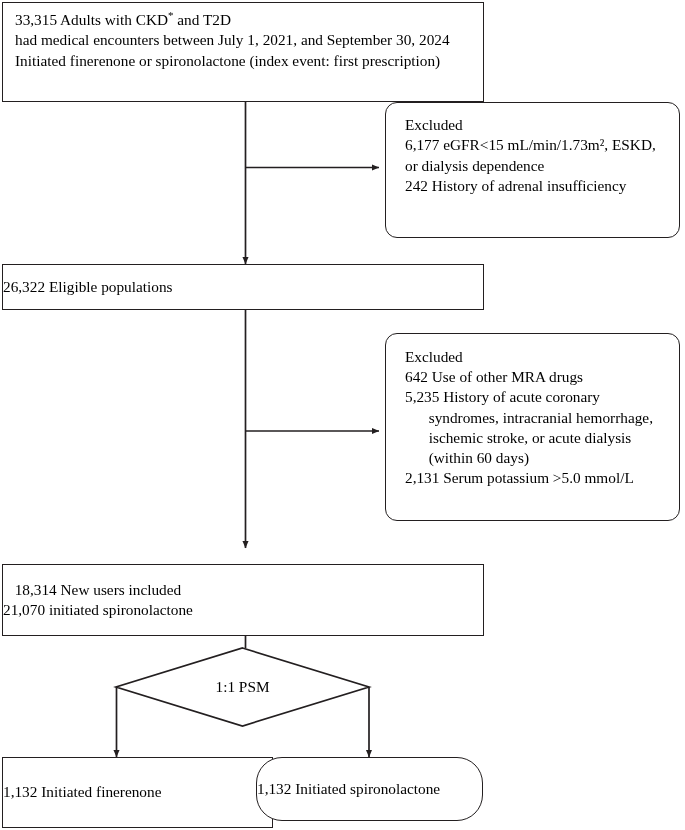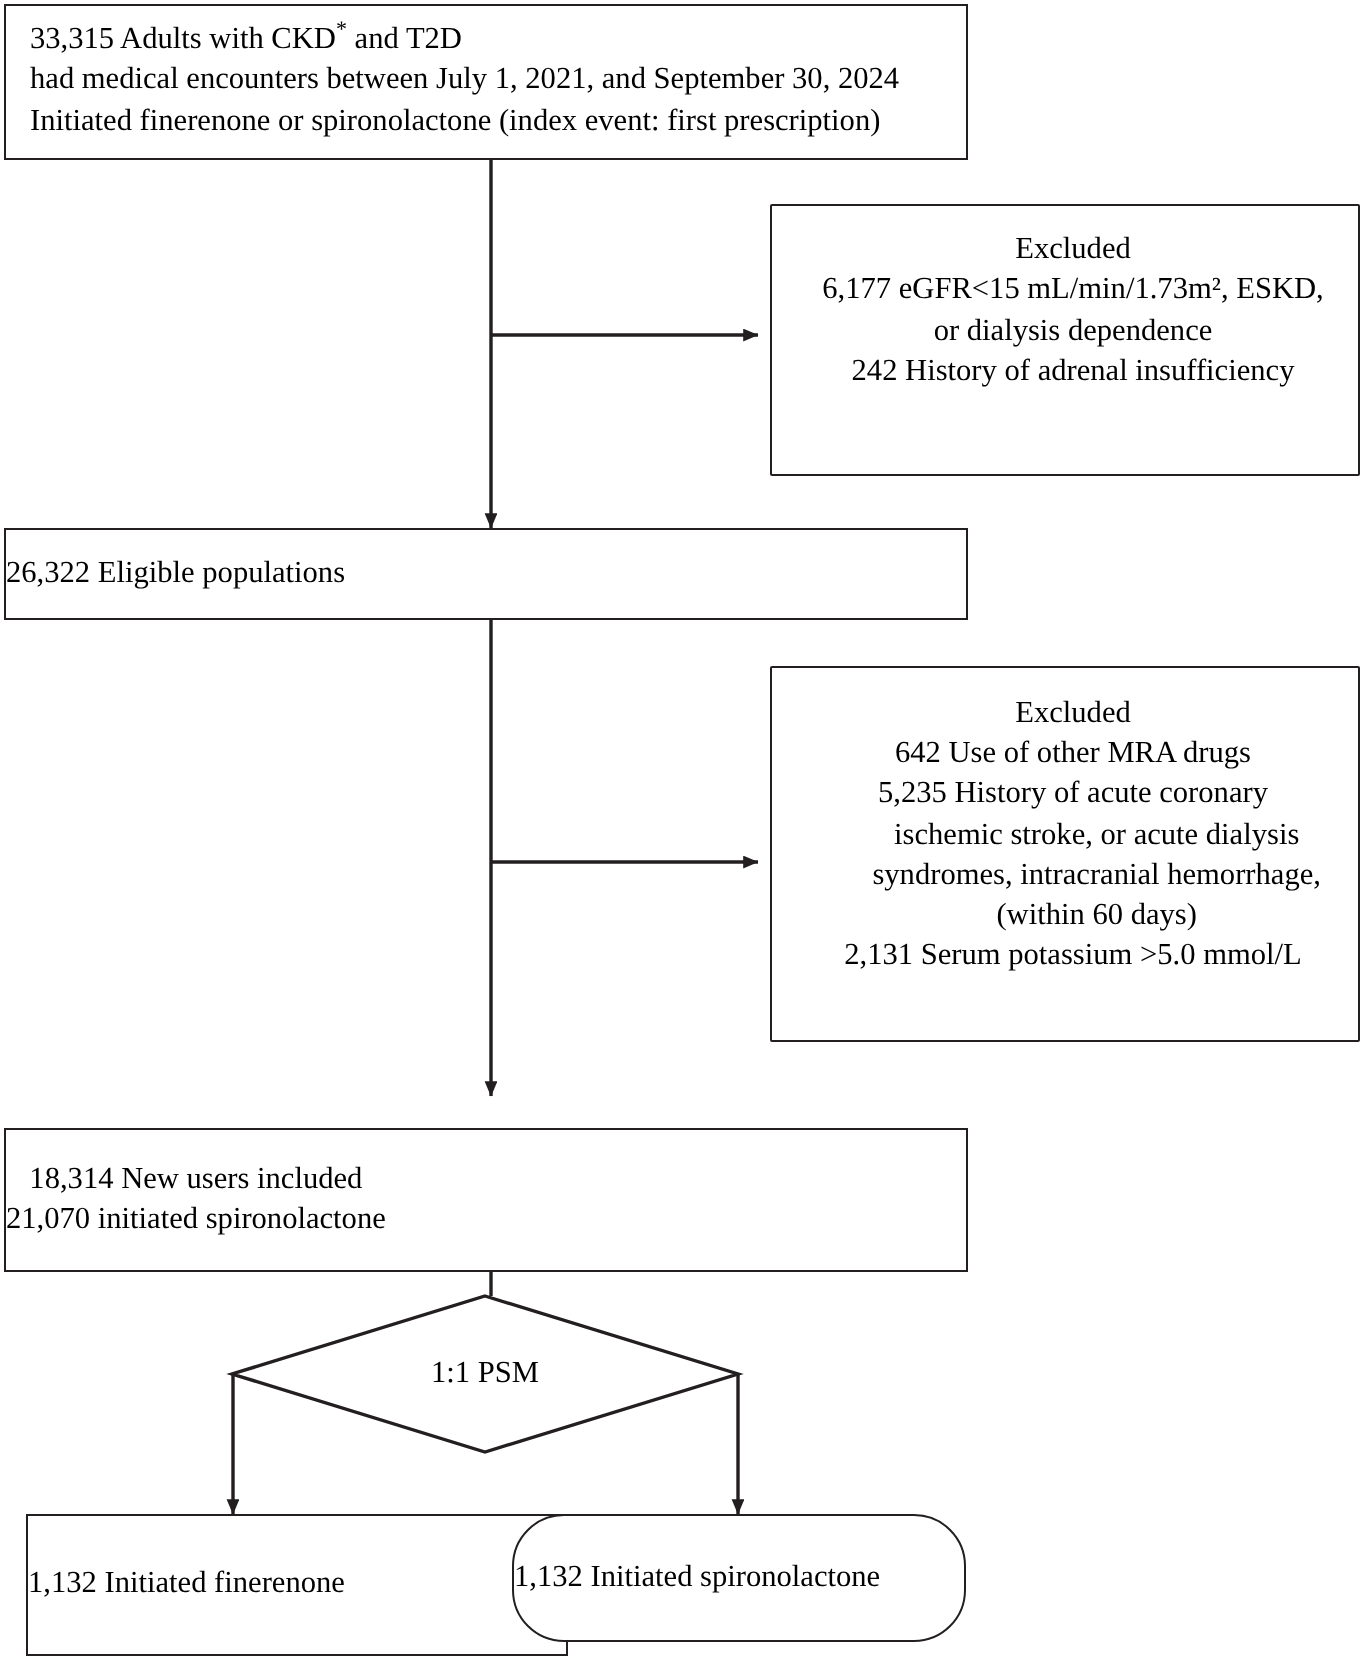--- a/index.html
+++ b/index.html
@@ -32,22 +32,21 @@
     background: #ffffff;
     border: 1.6px solid #231f20;
     font-size: 15.3px;
     line-height: 1.33;
     z-index: 2;
   }
   .node.rect {
     border-radius: 0;
   }
   .node.rounded {
-    border-radius: 1px;
-    text-align: center;
+    border-radius: 12px;
   }
   .node .pad {
     padding: 7px 11px 7px 12px;
   }
   .node.center-text {
     display: flex;
     align-items: center;
     justify-content: flex-start;
     text-align: center;
   }
@@ -110,21 +109,21 @@
 
     <line x1="245.5" y1="431" x2="379" y2="431" stroke="#231f20" stroke-width="1.7" marker-end="url(#arrowhead)"></line>
 
     <line x1="245.5" y1="620" x2="245.5" y2="648" stroke="#231f20" stroke-width="1.7"></line>
 
     <path d="M116.5,687 L116.5,757" stroke="#231f20" stroke-width="1.7" fill="none" marker-end="url(#arrowhead)"></path>
 
     <path d="M369,687 L369,757" stroke="#231f20" stroke-width="1.7" fill="none" marker-end="url(#arrowhead)"></path>
   </svg>
 
-  <div class="node rect" style="left:2px; top:2px; width:482px; height:78px;">
+  <div class="node rect" style="left:2px; top:2px; width:482px; height:100px;">
     <div class="pad">
       <span class="line"><span>33,315 Adults with CKD</span><sup>*</sup> and T2D</span>
       <span class="line">had medical encounters between July 1, 2021, and September 30, 2024</span>
       <span class="line">Initiated finerenone or spironolactone (index event: first prescription)</span>
     </div>
   </div>
 
   <div class="node rounded" style="left:385px; top:102px; width:295px; height:136px;">
     <div class="pad" style="padding-top:12px; padding-left:19px;">
       <span class="line">Excluded</span>
@@ -136,42 +135,42 @@
 
   <div class="node rect center-text" style="left:2px; top:264px; width:482px; height:46px;">
     <div class="pad"><span>26,322 Eligible populations</span></div>
   </div>
 
   <div class="node rounded" style="left:385px; top:333px; width:295px; height:188px;">
     <div class="pad ln-tight" style="padding-top:13px; padding-left:19px;">
       <span class="line">Excluded</span>
       <span class="line">642 Use of other MRA drugs</span>
       <span class="line">5,235 History of acute coronary</span>
+      <span class="line indent">syndromes, intracranial hemorrhage,</span>
       <span class="line indent">ischemic stroke, or acute dialysis</span>
-      <span class="line indent">syndromes, intracranial hemorrhage,</span>
       <span class="line indent">(within 60 days)</span>
       <span class="line">2,131 Serum potassium &gt;5.0 mmol/L</span>
     </div>
   </div>
 
   <div class="node rect center-text" style="left:2px; top:564px; width:482px; height:72px;">
     <div class="pad" style="text-align:center;">
       <span class="line">18,314 New users included</span>
       <span class="line">21,070 initiated spironolactone</span>
     </div>
   </div>
 
   <div class="diamond-wrap" style="left:116px; top:648px; width:253px; height:78px;text-align:center;">
     <svg viewBox="0 0 253 78" width="253" height="78" aria-hidden="true">
       <polygon points="126.5,0 253,39 126.5,78 0,39" fill="#ffffff" stroke="#231f20" stroke-width="1.7"></polygon>
     </svg>
     <div class="diamond-label">1:1 PSM</div>
   </div>
 
-  <div class="node rect center-text" style="left:2px; top:757px; width:271px; height:71px;margin-left:11px;">
+  <div class="node rect center-text" style="left:2px; top:757px; width:271px; height:71px;">
     <div class="pad"><span>1,132 Initiated finerenone</span></div>
   </div>
 
   <div class="node rect center-text" style="left:256px; top:757px; width:227px; height:64px;border-radius:26px;">
     <div class="pad"><span>1,132 Initiated spironolactone</span></div>
   </div>
 
 </div>
 
 </body></html>

